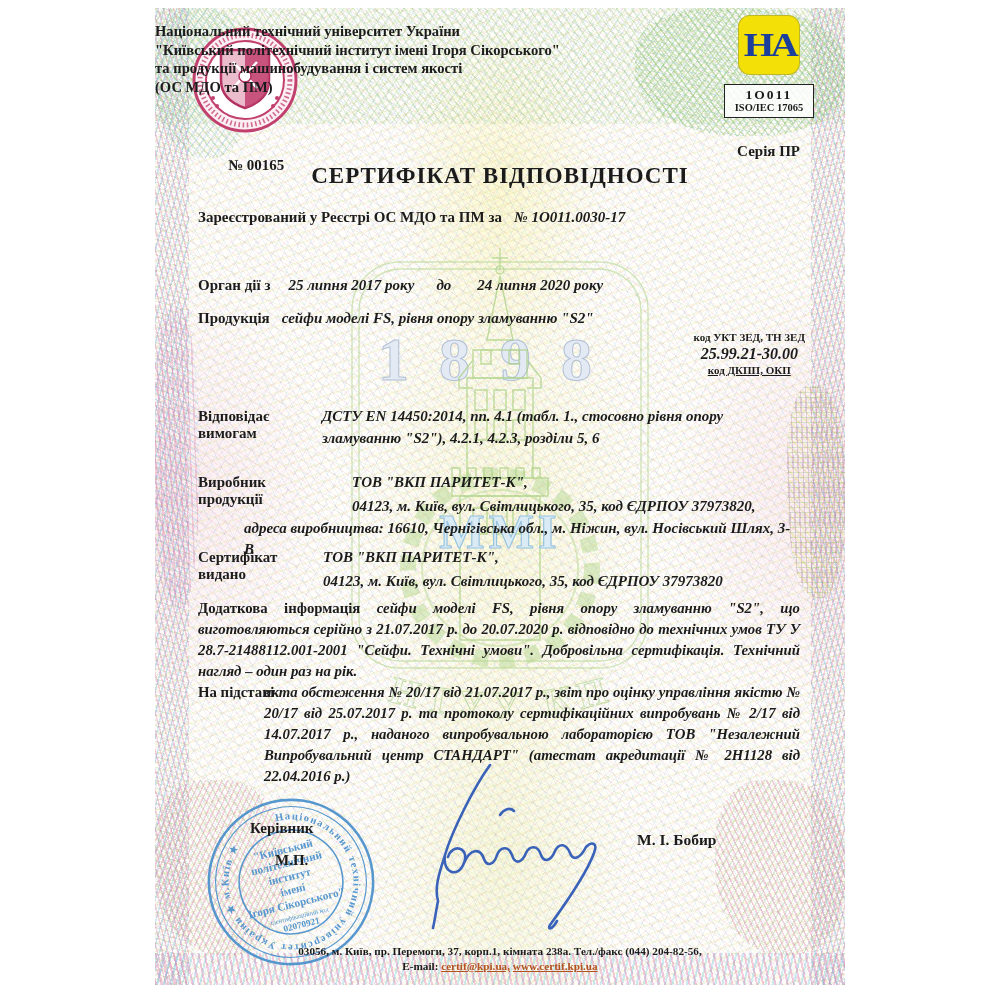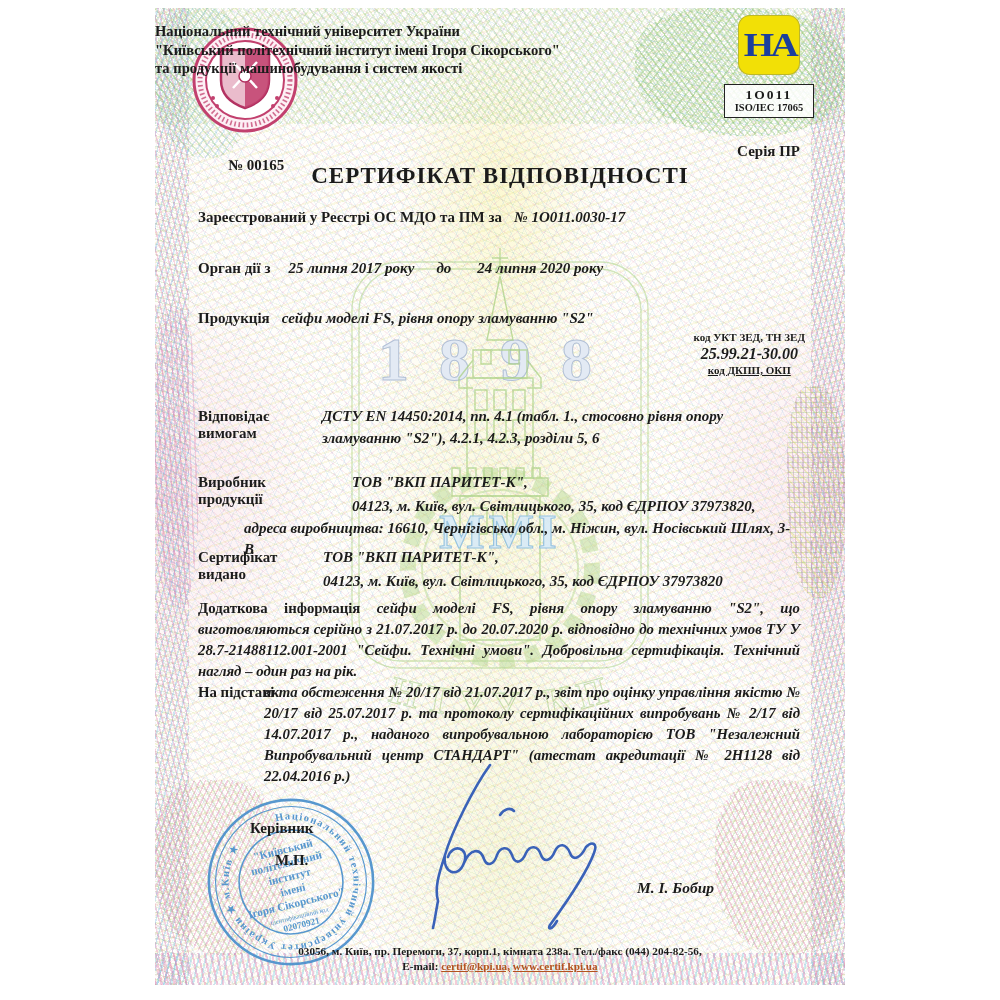--- a/index.html
+++ b/index.html
@@ -81,21 +81,21 @@
   .num-row{top:135px;}
   .num-row .series{position:absolute;right:0;top:0;}
   .num-row .blankno{position:absolute;left:30px;top:14px;}
   .title{left:0;right:0;top:155px;text-align:center;font-weight:bold;font-size:23px;letter-spacing:1px;}
   .reg-row{top:201px;}
   .reg-row .val{margin-left:12px;}
   .validity-row{top:252px;}
   .validity-row .lbl{flex:0 0 auto;}
   .validity-row .from{margin-left:18px;}
   .validity-row .tolabel{margin-left:22px;font-style:italic;}
-  .validity-row .to{margin-left:26px;}
+  .validity-row .to{margin-left:26px;margin-top:17px;}
   .product-row{top:302px;}
   .product-row .val{margin-left:12px;}
   .codes{position:absolute;right:40px;top:322px;z-index:3;text-align:center;font-weight:bold;}
   .codes .c1,.codes .c3{font-size:11px;line-height:14px;}
   .codes .c2{font-size:16px;font-style:italic;line-height:19px;}
   .codes .c3{text-decoration:underline;}
   .req-row{top:397px;}
   .req-row .lbl{flex:0 0 124px;}
   .req-row .val{width:430px;line-height:22px;}
   .manuf-row{top:462px;gap:29px;}
@@ -105,21 +105,21 @@
   .issued-row{top:537px;}
   .issued-row .lbl{flex:0 0 125px;}
   .issued-row .val{line-height:24px;width:480px;}
   .para{font-size:14.8px;line-height:21px;text-align:justify;}
   .addinfo-row{top:590px;}
   .addinfo-row .val{font-size:14.8px;}
   .basis-row{top:674px;padding-left:66px;}
   .basis-row .lbl{position:absolute;left:0;top:0;}
   .sig-role{left:95px;top:812px;font-size:15px;font-weight:bold;z-index:4;}
   .sig-mp{left:120px;top:844px;font-size:15px;font-weight:bold;z-index:4;}
-  .sig-name{left:482px;top:823px;font-size:15.5px;font-weight:bold;font-style:italic;z-index:4;margin-top:48px;}
+  .sig-name{left:482px;top:823px;font-size:15.5px;font-weight:bold;z-index:4;}
   .stamp{position:absolute;left:48px;top:786px;width:176px;height:176px;z-index:2;transform:rotate(-14deg);opacity:.92;}
   .signature{position:absolute;left:245px;top:745px;width:250px;height:195px;z-index:4;}
   .footer{left:0;right:0;top:936px;text-align:center;font-size:11.2px;line-height:15px;font-weight:bold;z-index:4;}
   .footer a{color:#b3541e;text-decoration:underline;font-weight:bold;}
   .emblem{position:absolute;left:37px;top:19px;width:106px;height:106px;z-index:3;}
   .naau{position:absolute;left:569px;top:7px;z-index:3;text-align:center;}
   .naau-badge{width:62px;height:60px;margin:0 auto;background:#f2e006;border-radius:12px;
       display:flex;align-items:center;justify-content:center;box-shadow:0 0 0 1px rgba(30,60,150,.25) inset;}
   .naau-badge span{font-weight:bold;font-size:34px;color:#1c3f9c;letter-spacing:-3px;transform:scaleX(1.15);}
   .naau-box{margin-top:9px;width:88px;border:1.6px solid #222;background:rgba(255,255,255,.85);padding:2px 0 3px;}
@@ -194,20 +194,21 @@
           <circle cx="32" cy="18" r="2"></circle>
         <circle cx="-28" cy="26" r="2"></circle>
           <circle cx="28" cy="26" r="2"></circle>
       </g>
     </svg>
 
     <div class="txt org-header">
       <div>Національний технічний університет України</div>
       <div>"Київський політехнічний інститут імені Ігоря Сікорського"</div>
       <div>та продукції машинобудування і систем якості</div>
+      <div>(ОС МДО та ПМ)</div>
     </div>
 
     <div class="naau">
       <div class="naau-badge">
         <span>НА</span>
       </div>
       <div class="naau-box">
         <div class="code">1О011</div>
         <div class="std">ISO/IEC 17065</div>
       </div>

